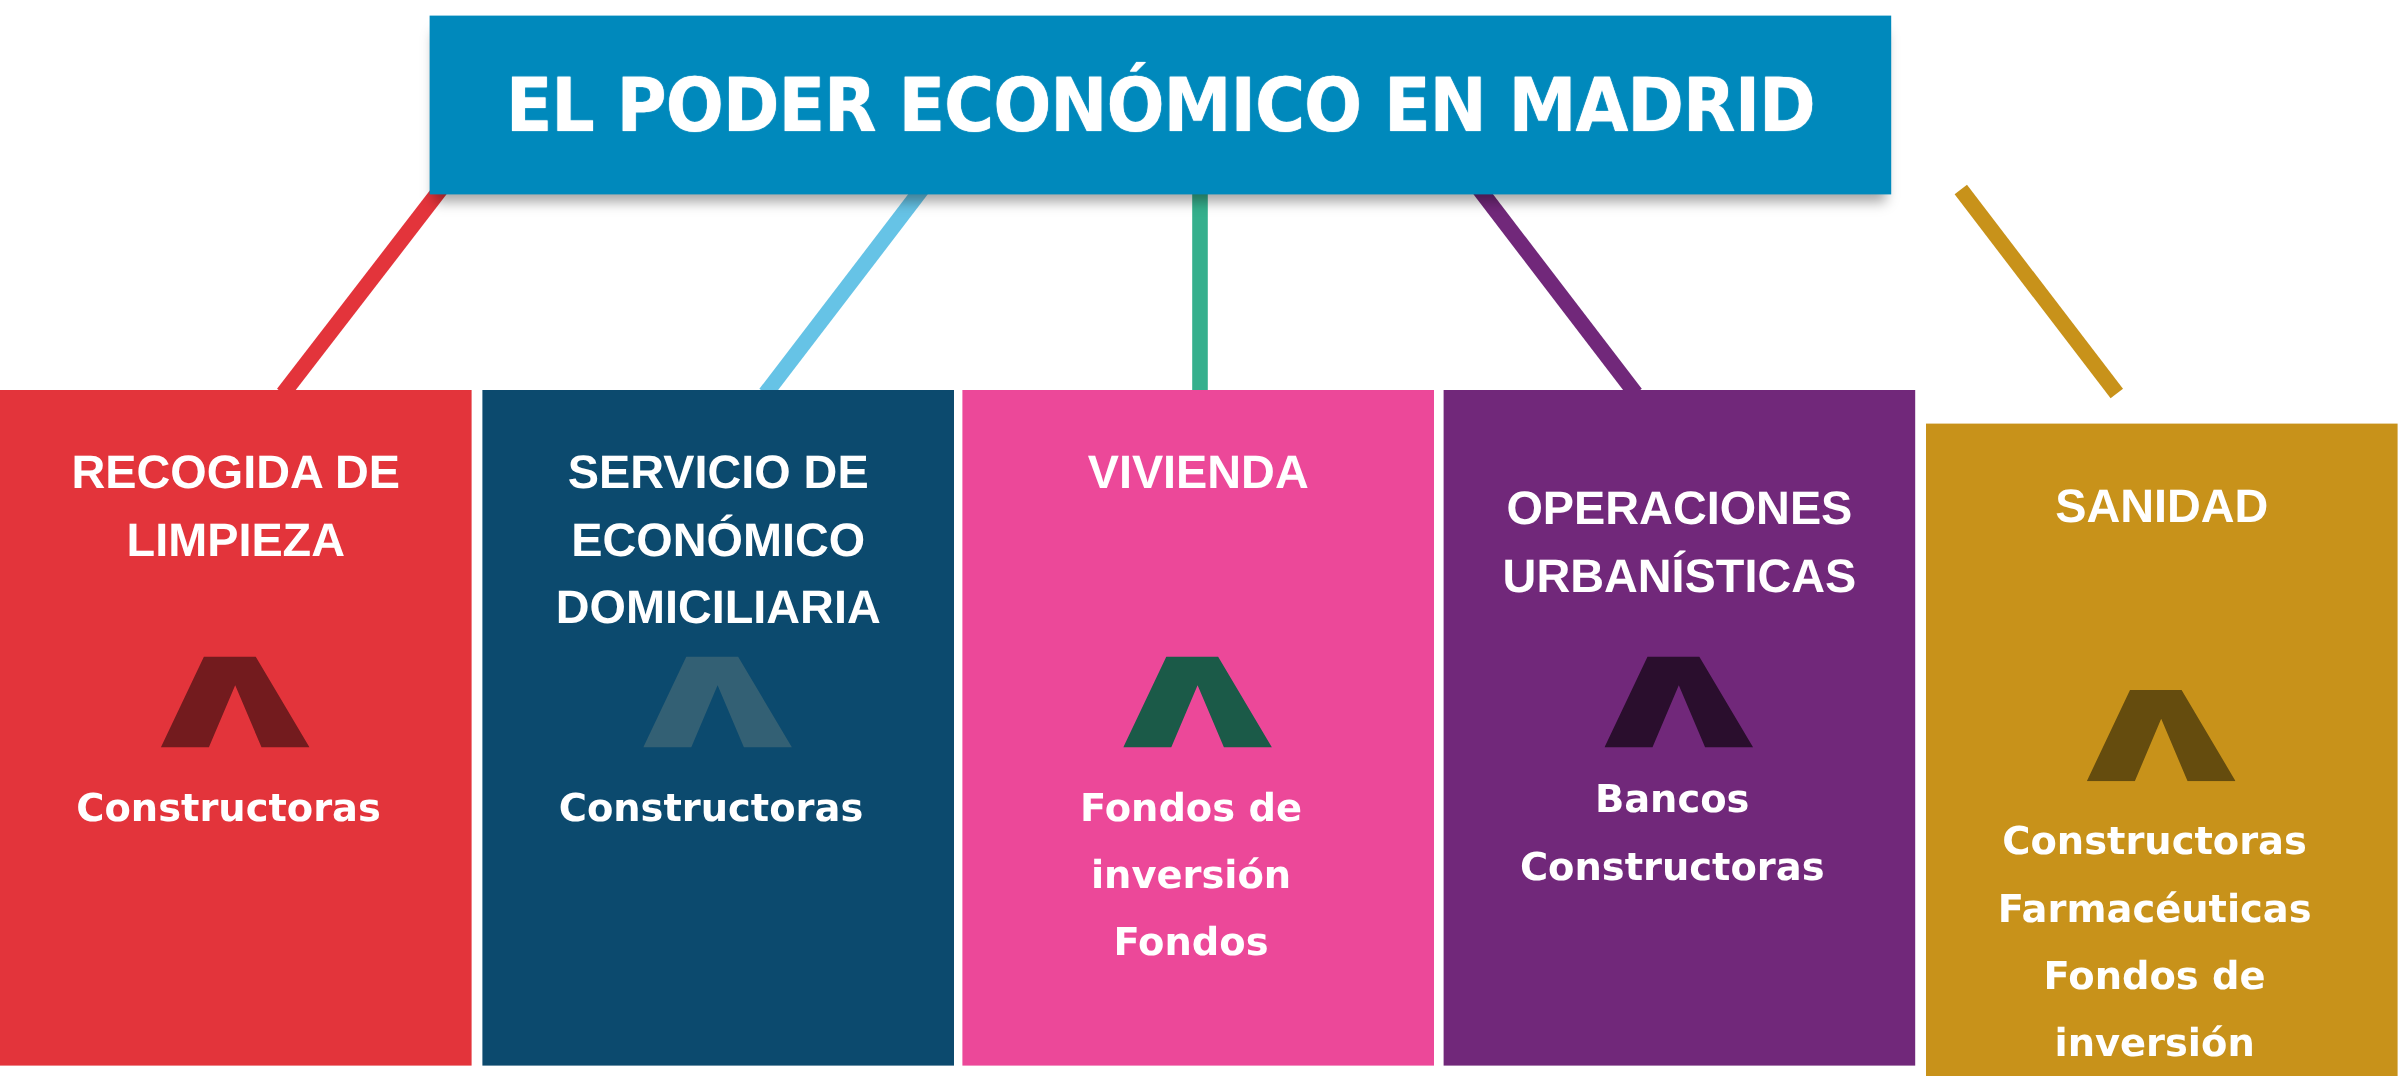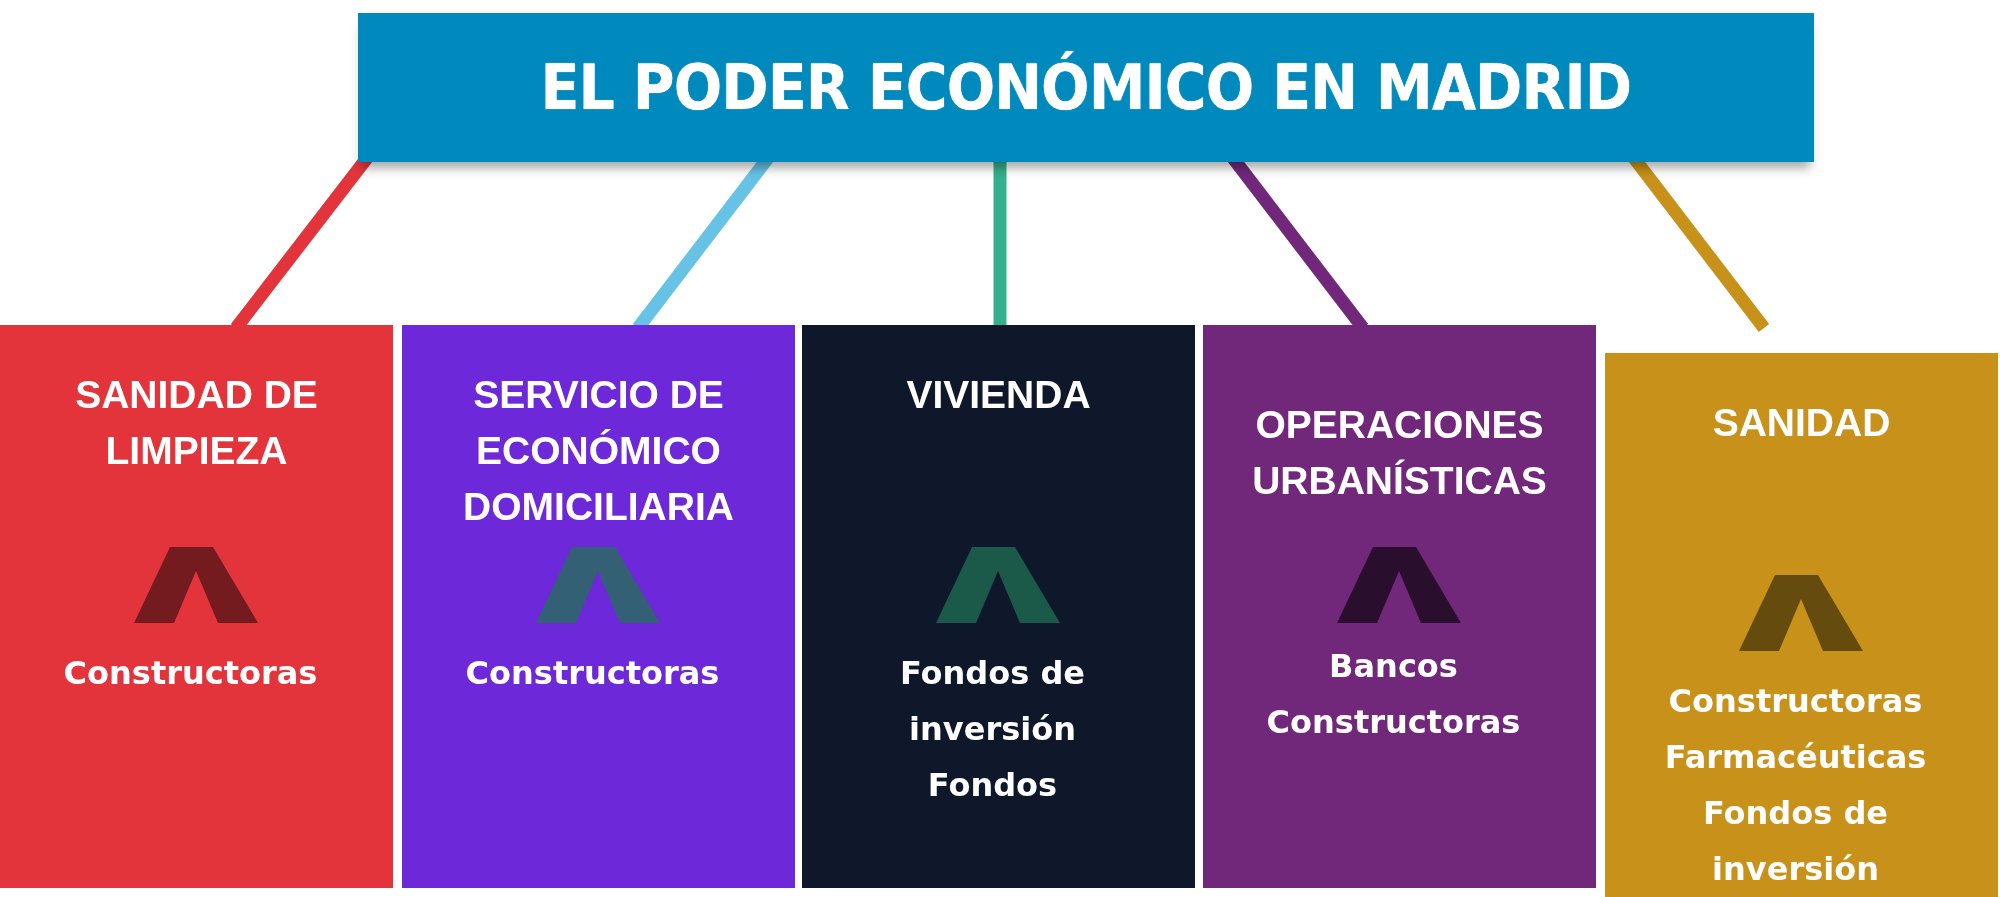--- a/index.html
+++ b/index.html
@@ -1,20 +1,20 @@
 <!DOCTYPE html>
 <html><head>
 <meta charset="utf-8">
 <style>
   html, body { margin: 0; padding: 0; background: #ffffff; }
   body { width: 2000px; height: 897px; position: relative; overflow: hidden;
          font-family: "Liberation Sans", "DejaVu Sans", sans-serif; }
   .connectors { position: absolute; left: 0; top: 0; width: 2000px; height: 897px; }
   .header {
-    position: absolute; left: 358px; top: 13px; width: 1456px; height: 149px;
+    position: absolute; left: 358px; top: 13px; width: 1218px; height: 149px;
     background: #0089bc; box-shadow: 0 10px 10px -4px rgba(0,0,0,0.35);
     display: flex; align-items: center; justify-content: center; z-index: 2;
   }
   .header-title {
     color: #fff; font-weight: 900; font-size: 62px; letter-spacing: -1px;
     font-family: "DejaVu Sans", sans-serif; transform: scaleX(0.92);
     white-space: nowrap; text-shadow: 0 0 1px #fff;
   }
   .card {
     position: absolute; top: 325px; height: 563px; width: 393px;
@@ -46,46 +46,46 @@
   <line x1="1233" y1="158" x2="1363" y2="328" stroke="#71287a" stroke-width="13"></line>
   <line x1="1634" y1="158" x2="1764" y2="328" stroke="#c8921a" stroke-width="13"></line>
 </svg>
 
 <div class="header">
   <span class="header-title">EL PODER ECONÓMICO EN MADRID</span>
 </div>
 
 <div class="card" style="left:0px;background:#e3343b;">
   <div class="card-title">
-    <span class="ln">SANIDAD DE</span>
+    <span class="ln">RECOGIDA DE</span>
     <span class="ln">LIMPIEZA</span>
   </div>
   <svg class="card-icon" viewBox="0 0 124 76">
     <polygon points="36,0 79,0 124,76 84,76 62,24 40,76 0,76" fill="#731b1e"></polygon>
   </svg>
   <div class="card-companies">
     <span class="ln">Constructoras</span>
   </div>
 </div>
 
-<div class="card" style="left:402px;background:#6d28d9;">
+<div class="card" style="left:402px;background:#0c4a6e;">
   <div class="card-title">
     <span class="ln">SERVICIO DE</span>
     <span class="ln">ECONÓMICO</span>
     <span class="ln">DOMICILIARIA</span>
   </div>
   <svg class="card-icon" viewBox="0 0 124 76">
     <polygon points="36,0 79,0 124,76 84,76 62,24 40,76 0,76" fill="#336074"></polygon>
   </svg>
   <div class="card-companies">
     <span class="ln">Constructoras</span>
   </div>
 </div>
 
-<div class="card" style="left:802px;background:#0f172a;">
+<div class="card" style="left:802px;background:#ec4899;">
   <div class="card-title">
     <span class="ln">VIVIENDA</span>
   </div>
   <svg class="card-icon" viewBox="0 0 124 76">
     <polygon points="36,0 79,0 124,76 84,76 62,24 40,76 0,76" fill="#1b5a48"></polygon>
   </svg>
   <div class="card-companies">
     <span class="ln">Fondos de</span>
     <span class="ln">inversión</span>
     <span class="ln">Fondos</span>

